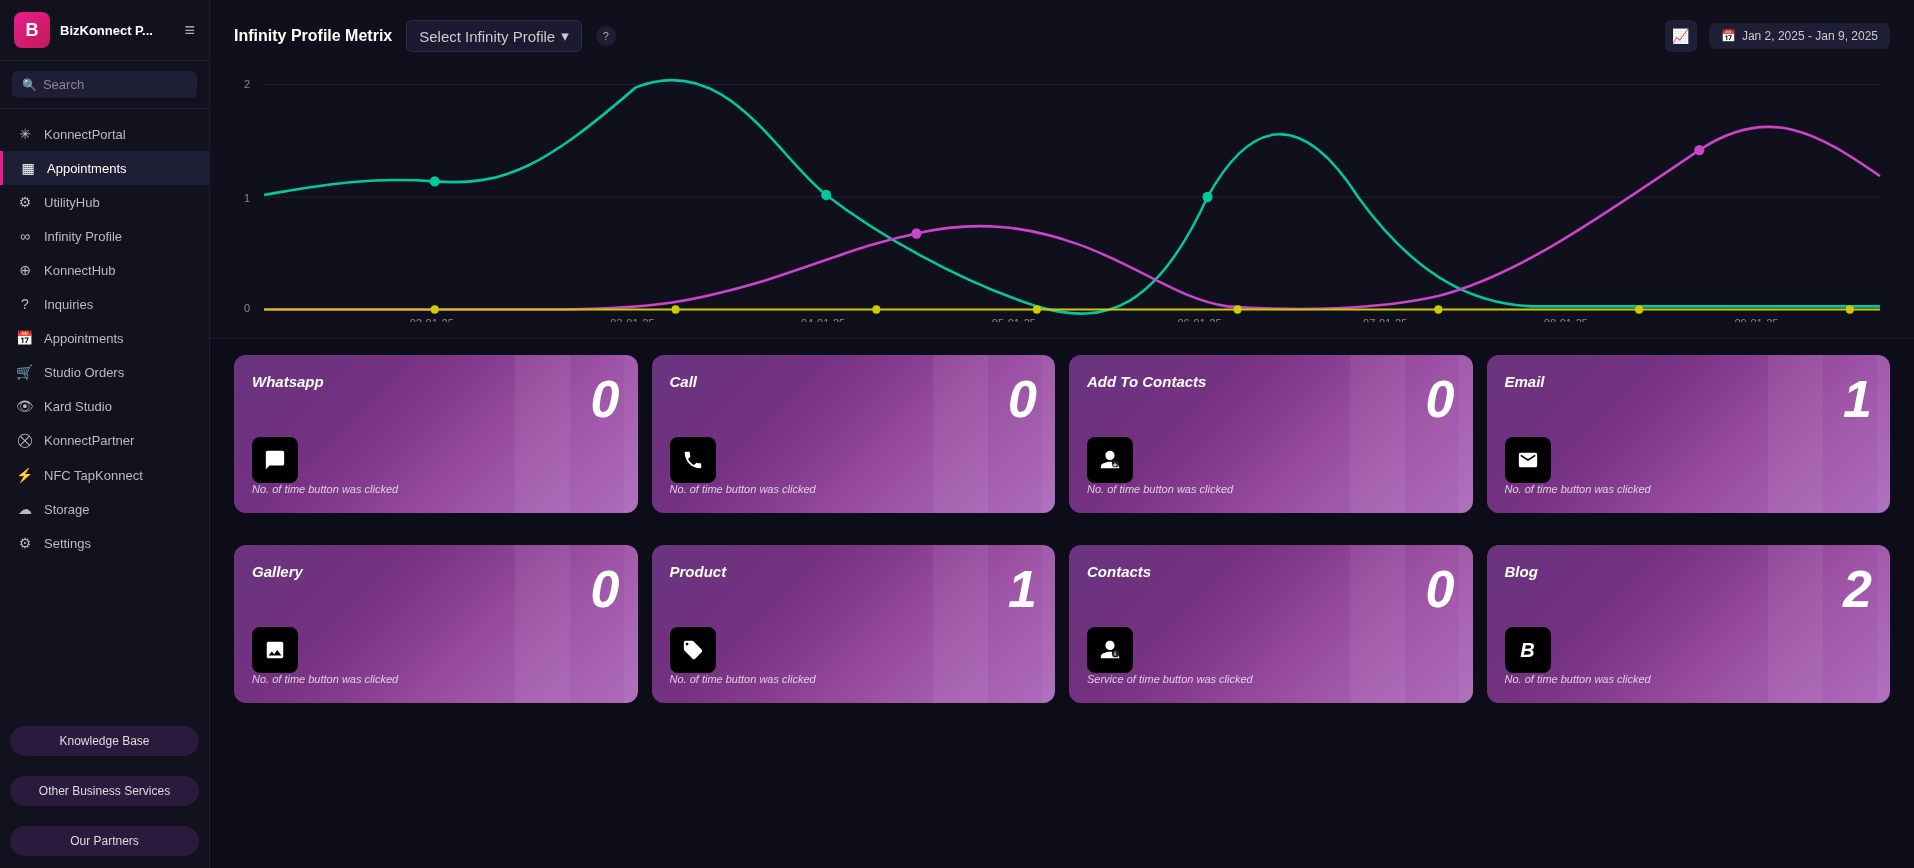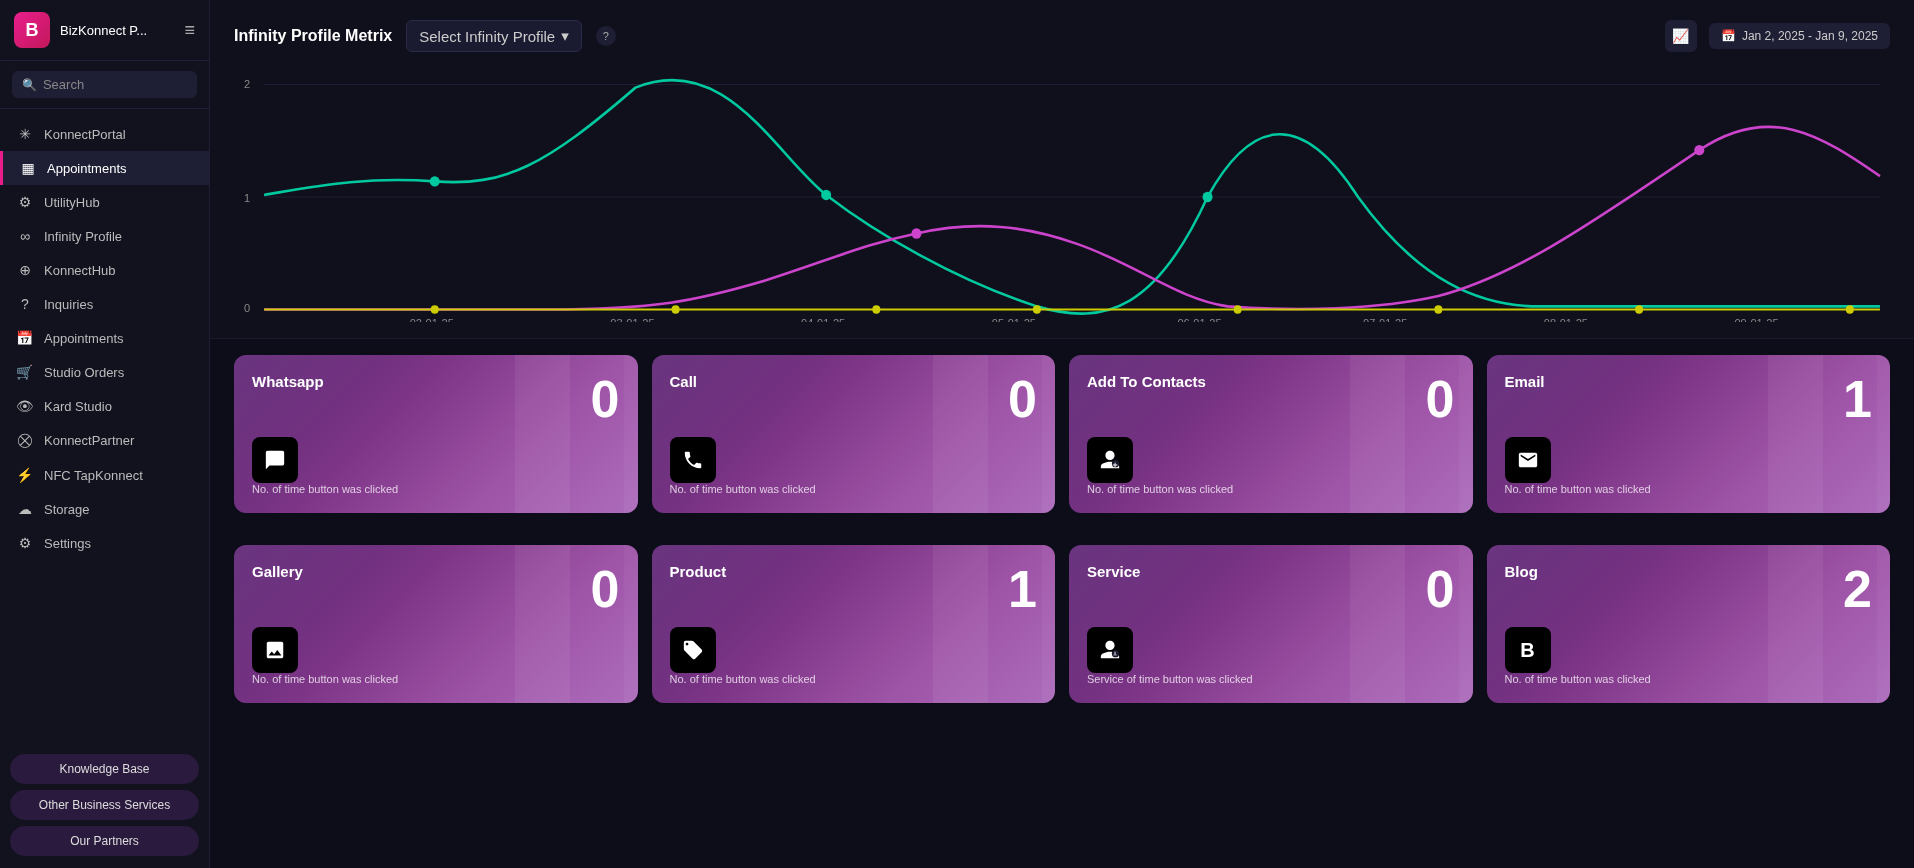--- a/index.html
+++ b/index.html
@@ -38,21 +38,21 @@
       display: flex;
       align-items: center;
       justify-content: center;
       font-weight: bold;
       font-size: 18px;
       color: #fff;
       flex-shrink: 0;
     }
     .sidebar-app-title {
       font-size: 13px;
-      font-weight: 400;
+      font-weight: 700;
       color: #fff;
       white-space: nowrap;
       overflow: hidden;
       text-overflow: ellipsis;
       flex: 1;
     }
     .sidebar-menu-icon {
       cursor: pointer;
       color: #aaa;
       font-size: 18px;
@@ -112,21 +112,21 @@
     .nav-item .nav-icon {
       width: 18px;
       text-align: center;
       font-size: 14px;
       flex-shrink: 0;
     }
 
     .sidebar-footer {
       display: flex;
       flex-direction: column;
-      gap: 6px;
+      gap: 20px;
       padding: 8px 10px 12px;
     }
     .footer-btn {
       background: #2a1a3e;
       border: none;
       border-radius: 20px;
       color: #ddd;
       font-size: 12px;
       padding: 8px 12px;
       cursor: pointer;
@@ -235,20 +235,21 @@
 
     .metric-card {
       border-radius: 12px;
       padding: 18px;
       display: flex;
       flex-direction: column;
       position: relative;
       overflow: hidden;
       min-height: 140px;
       background: linear-gradient(135deg, #4a2060 0%, #7a3080 40%, #9a50a0 70%, #b070b8 100%);
+      font-style: italic;
     }
     .metric-card::before {
       content: '';
       position: absolute;
       inset: 0;
       background: linear-gradient(135deg,
         rgba(180,100,200,0.3) 0%,
         rgba(150,80,180,0.15) 30%,
         rgba(200,120,220,0.1) 60%,
         rgba(160,90,200,0.2) 100%);
@@ -567,21 +568,21 @@
               <path d="M21.41 11.58l-9-9C12.05 2.22 11.55 2 11 2H4c-1.1 0-2 .9-2 2v7c0 .55.22 1.05.59 1.42l9 9c.36.36.86.58 1.41.58s1.05-.22 1.41-.59l7-7c.37-.36.59-.86.59-1.41s-.23-1.06-.59-1.42zM5.5 7C4.67 7 4 6.33 4 5.5S4.67 4 5.5 4 7 4.67 7 5.5 6.33 7 5.5 7z"></path>
             </svg>
           </div>
       </div>
       <div class="card-bottom">No. of time button was clicked</div>
     </div>
       <div class="metric-card">
       <div class="card-diagonal"></div>
       <div class="card-top-row">
         <div>
-          <div class="card-label">Service</div>
+          <div class="card-label">Contacts</div>
         </div>
         <div class="card-number">0</div>
       </div>
       <div style="margin-top:12px; position:relative; z-index:1;">
         <div class="card-icon-box">
             <svg viewBox="0 0 24 24" width="22" height="22" fill="white">
               <path d="M12 12c2.7 0 5-2.3 5-5s-2.3-5-5-5-5 2.3-5 5 2.3 5 5 5zm0 2c-3.3 0-10 1.7-10 5v2h20v-2c0-3.3-6.7-5-10-5z"></path>
               <circle cx="18" cy="16" r="4" fill="#1a1a2e"></circle>
               <path d="M17 14v4h1v-4zm-1 3h3v1h-3z" fill="white"></path>
             </svg>

